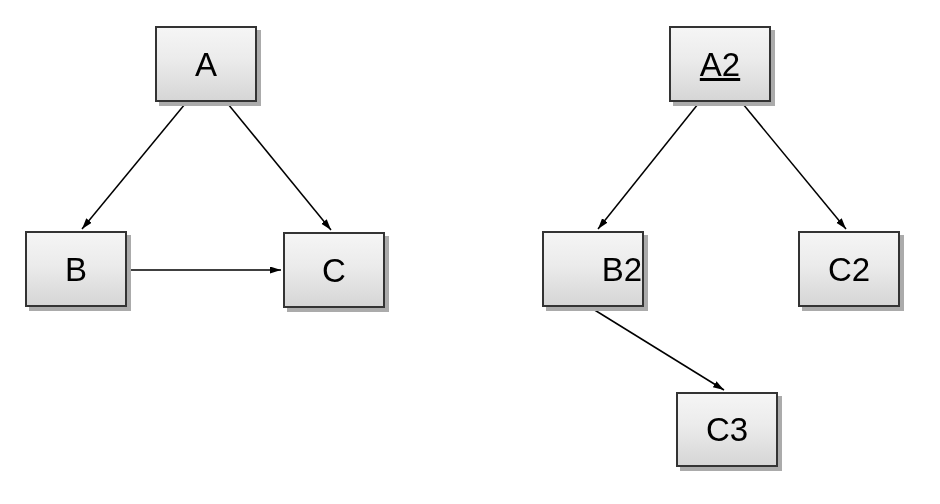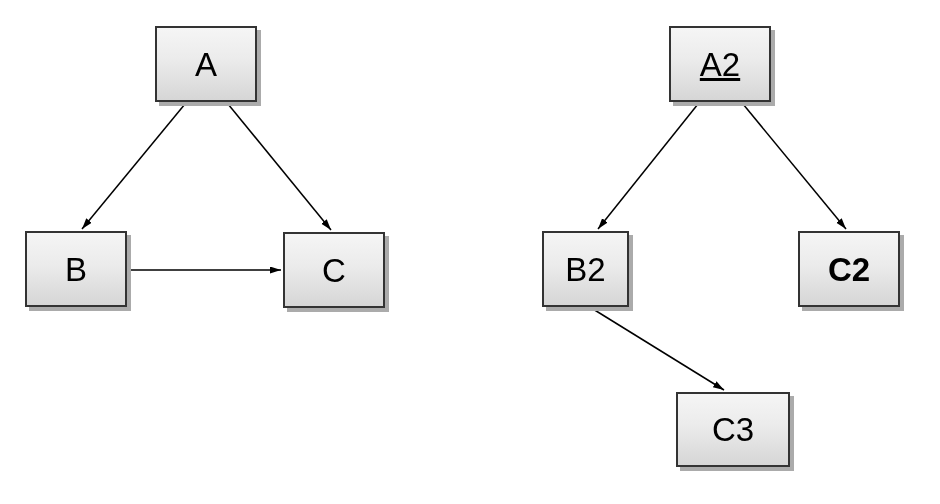--- a/index.html
+++ b/index.html
@@ -65,23 +65,23 @@
       </div>
       <div class="node" style="left: 25px; top: 231px; width: 102px; height: 76px;">
         <span class="node-label">B</span>
       </div>
       <div class="node" style="left: 283px; top: 232px; width: 102px; height: 76px;">
         <span class="node-label">C</span>
       </div>
       <div class="node" style="left: 669px; top: 26px; width: 102px; height: 76px; text-decoration: underline;">
         <span class="node-label">A2</span>
       </div>
-      <div class="node" style="left: 542px; top: 231px; width: 87px; height: 76px;">
+      <div class="node" style="left: 542px; top: 231px; width: 102px; height: 76px; justify-content: flex-end;">
         <span class="node-label">B2</span>
       </div>
-      <div class="node" style="left: 798px; top: 231px; width: 102px; height: 76px; font-weight: bold;">
+      <div class="node" style="left: 798px; top: 231px; width: 102px; height: 76px;">
         <span class="node-label">C2</span>
       </div>
-      <div class="node" style="left: 676px; top: 392px; width: 114px; height: 75px;">
+      <div class="node" style="left: 676px; top: 392px; width: 102px; height: 75px;">
         <span class="node-label">C3</span>
       </div>
     </div>
 </div>
 
 </body></html>

